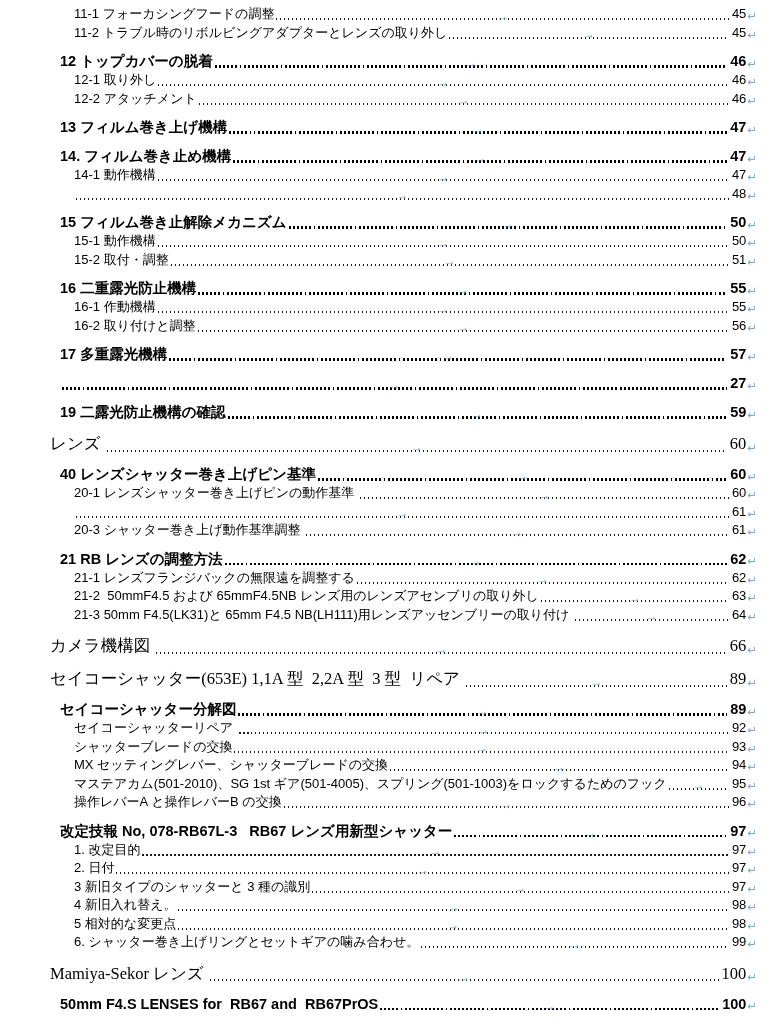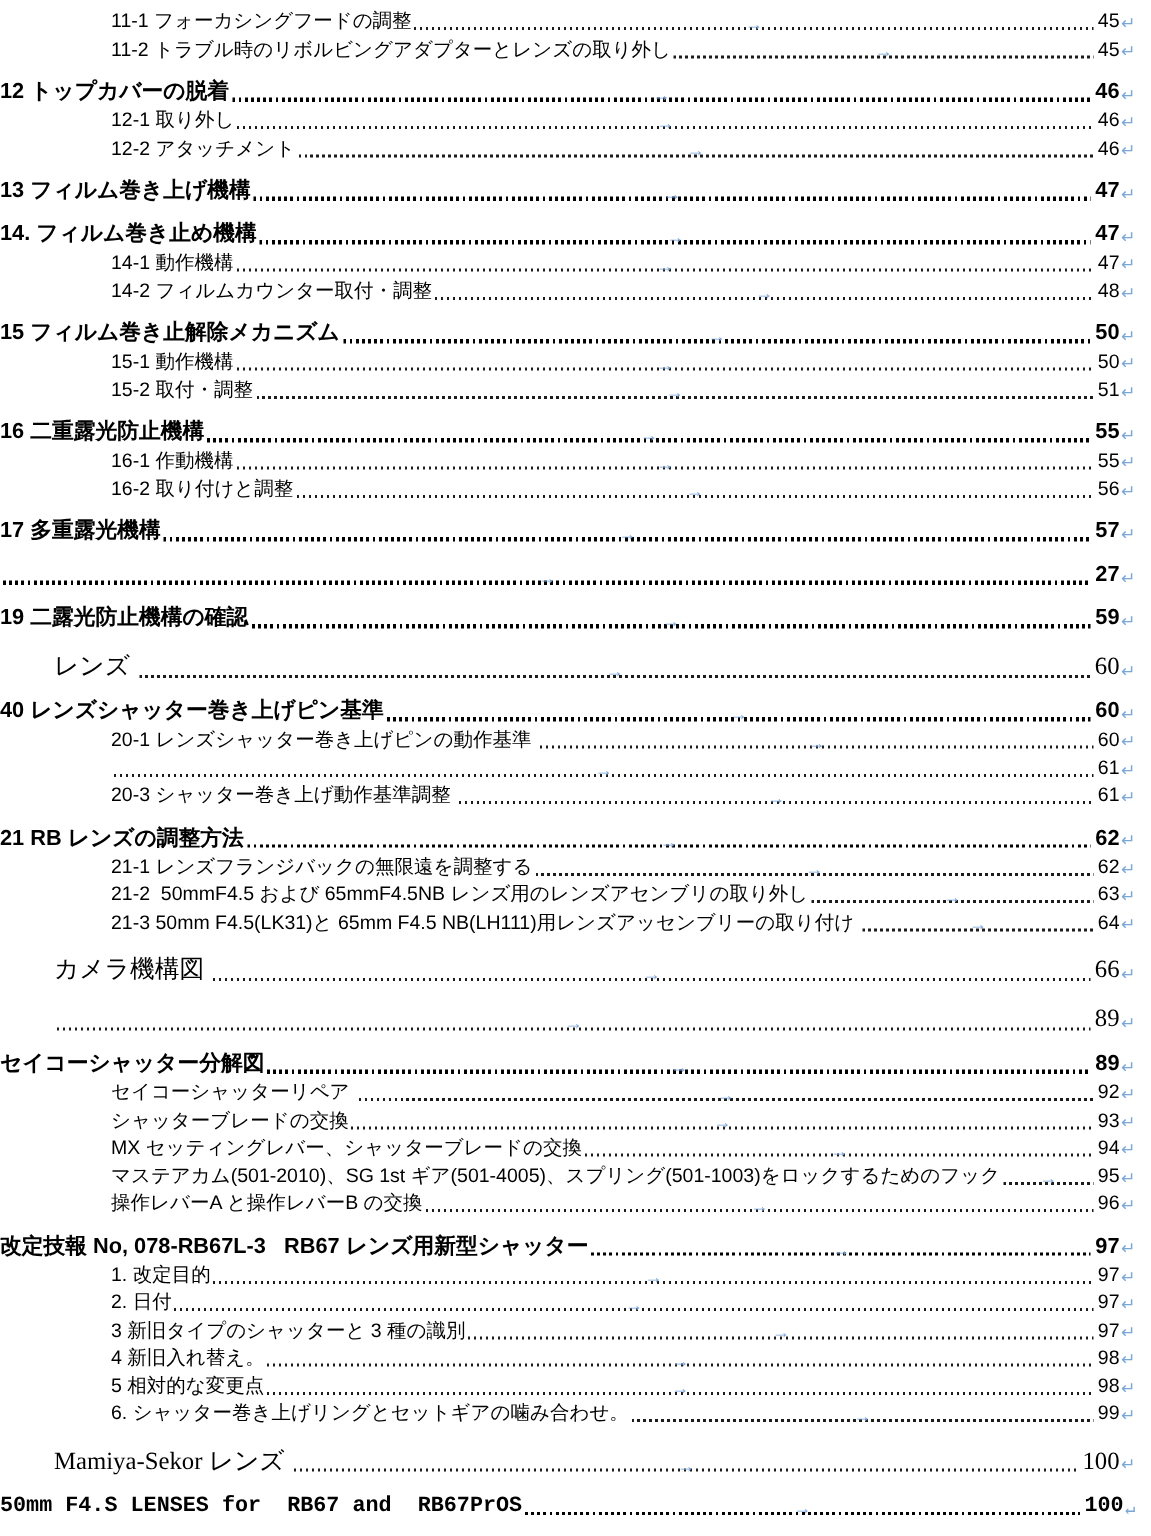--- a/index.html
+++ b/index.html
@@ -56,38 +56,39 @@
     margin-bottom: 1px;
     line-height: 1;
   }
   
   .l3 {
     margin-left: 74px;
     font-size: 13px;
     line-height: 18.5px;
   }
   .l2 {
+    margin-left: 60px;
     font-size: 14.5px;
     font-weight: 700;
     line-height: 20px;
     margin-top: 9px;
   }
   .l2 .leader::before {
     height: 2.3px;
     background: repeating-linear-gradient(90deg, #000 0 1.9px, transparent 1.9px 4.1px);
   }
   .l1 {
-    margin-left: 36px;
+    margin-left: 50px;
     font-size: 16.5px;
     line-height: 22px;
     margin-top: 11px;
     font-family: "Liberation Serif", serif;
     justify-content: space-between;
   }
-  .serif { font-family: Liberation Mono, monospace; text-align: right; }
+  .serif { font-family: Liberation Sans, sans-serif; text-align: right; }
 </style>
 </head>
 <body>
 
 <main class="page">
   <div>
       <div class="row l3">
     <span class="label">11-1 フォーカシングフードの調整</span>
     <span class="leader"><span class="tab-arrow">→</span></span>
     <span class="pagenum">45</span>
@@ -129,21 +130,20 @@
     <span class="pagenum">47</span>
     <span class="ret">↵</span>
   </div>
       <div class="row l3">
     <span class="label">14-1 動作機構</span>
     <span class="leader"><span class="tab-arrow">→</span></span>
     <span class="pagenum">47</span>
     <span class="ret">↵</span>
   </div>
       <div class="row l3">
-    <span class="label">14-2 フィルムカウンター取付・調整</span>
     <span class="leader"><span class="tab-arrow">→</span></span>
     <span class="pagenum">48</span>
     <span class="ret">↵</span>
   </div>
       <div class="row l2">
     <span class="label">15 フィルム巻き止解除メカニズム</span>
     <span class="leader"><span class="tab-arrow">→</span></span>
     <span class="pagenum">50</span>
     <span class="ret">↵</span>
   </div>
@@ -247,20 +247,21 @@
     <span class="pagenum">64</span>
     <span class="ret">↵</span>
   </div>
       <div class="row l1">
     <span class="label">カメラ機構図 </span>
     <span class="leader"><span class="tab-arrow">→</span></span>
     <span class="pagenum">66</span>
     <span class="ret">↵</span>
   </div>
       <div class="row l1">
+    <span class="label">セイコーシャッター(653E) 1,1A 型  2,2A 型  3 型  リペア </span>
     <span class="leader"><span class="tab-arrow">→</span></span>
     <span class="pagenum">89</span>
     <span class="ret">↵</span>
   </div>
       <div class="row l2">
     <span class="label">セイコーシャッター分解図</span>
     <span class="leader"><span class="tab-arrow">→</span></span>
     <span class="pagenum">89</span>
     <span class="ret">↵</span>
   </div>

